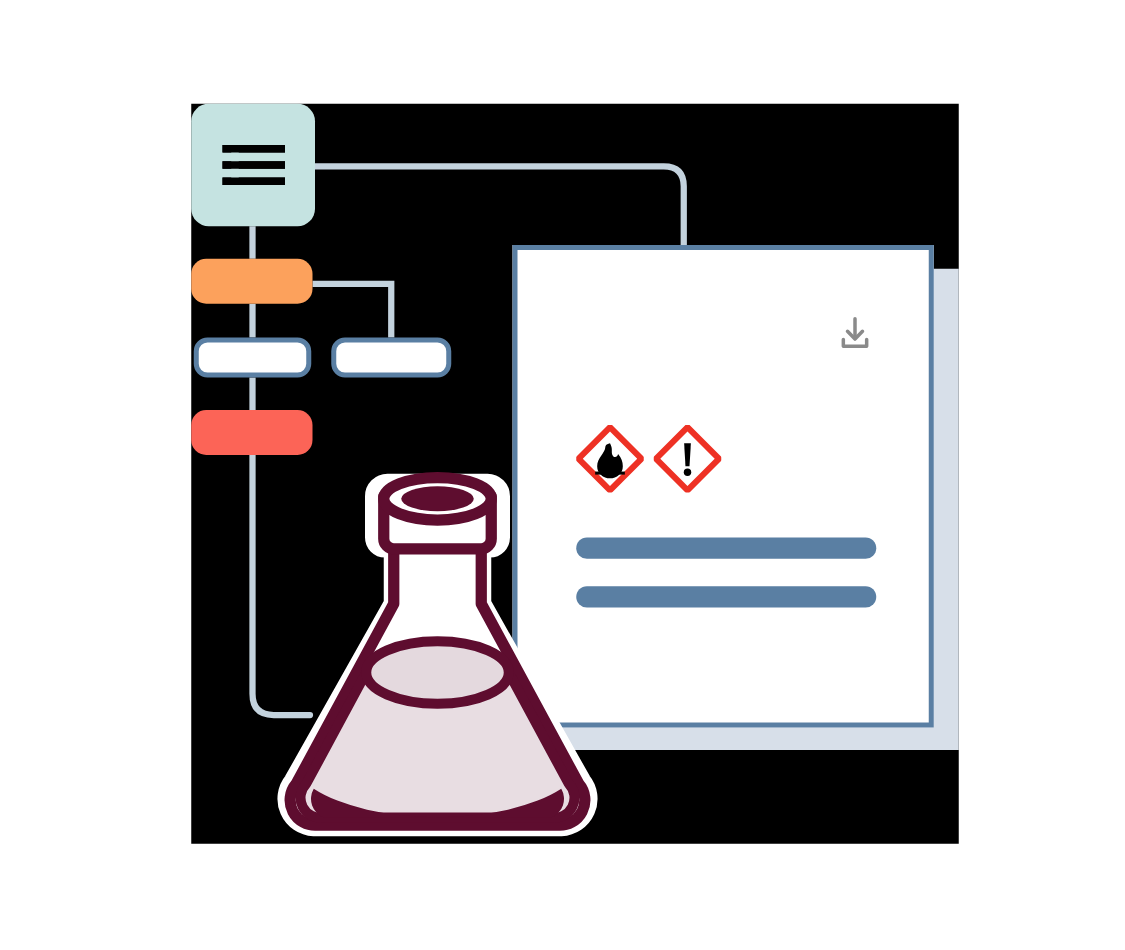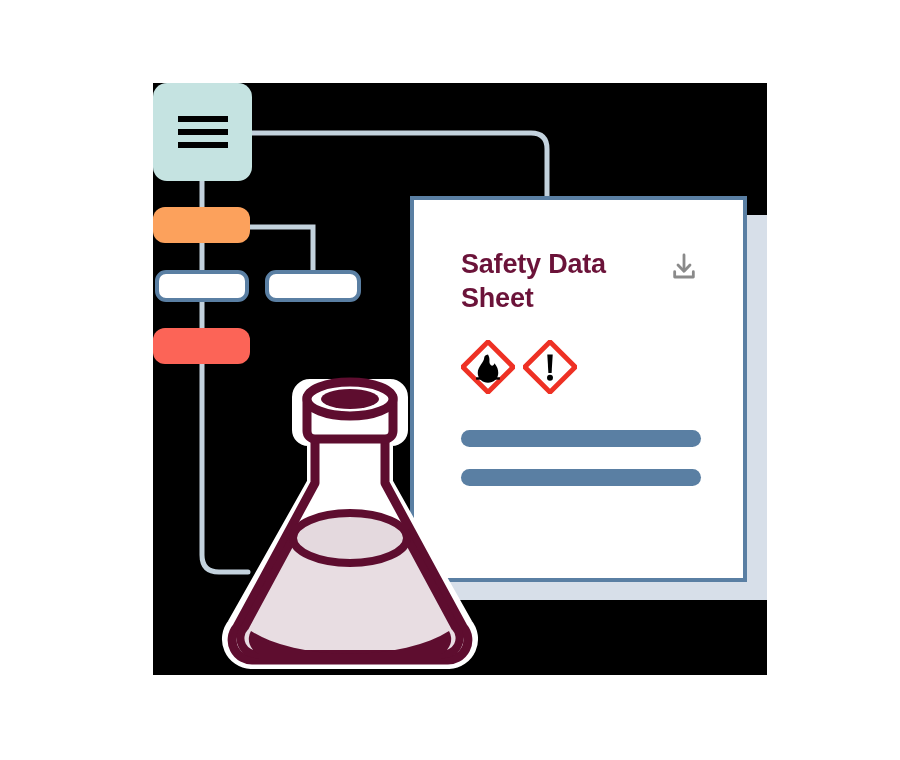--- a/index.html
+++ b/index.html
@@ -190,21 +190,20 @@
 
   <div class="node node-orange"></div>
   <div class="node node-white-left"></div>
   <div class="node node-white-right"></div>
   <div class="node node-red"></div>
 
   <div class="doc-backcard"></div>
 
   <div class="doc-card">
 
-    <div class="doc-title">Safety Data Sheet</div>
 
     <svg class="download-icon" viewBox="0 0 24 24" xmlns="http://www.w3.org/2000/svg">
       <path d="M12 3 L12 14" fill="none" stroke="#8a8a8a" stroke-width="2.1" stroke-linecap="round"></path>
       <path d="M7.5 10.5 L12 15.2 L16.5 10.5" fill="none" stroke="#8a8a8a" stroke-width="2.1" stroke-linecap="round" stroke-linejoin="round"></path>
       <path d="M5 15.5 L5 19.5 L19 19.5 L19 15.5" fill="none" stroke="#8a8a8a" stroke-width="2.1" stroke-linecap="round" stroke-linejoin="round"></path>
     </svg>
 
     <div class="pictos">
 
       <svg class="picto" viewBox="0 0 100 100" xmlns="http://www.w3.org/2000/svg">

